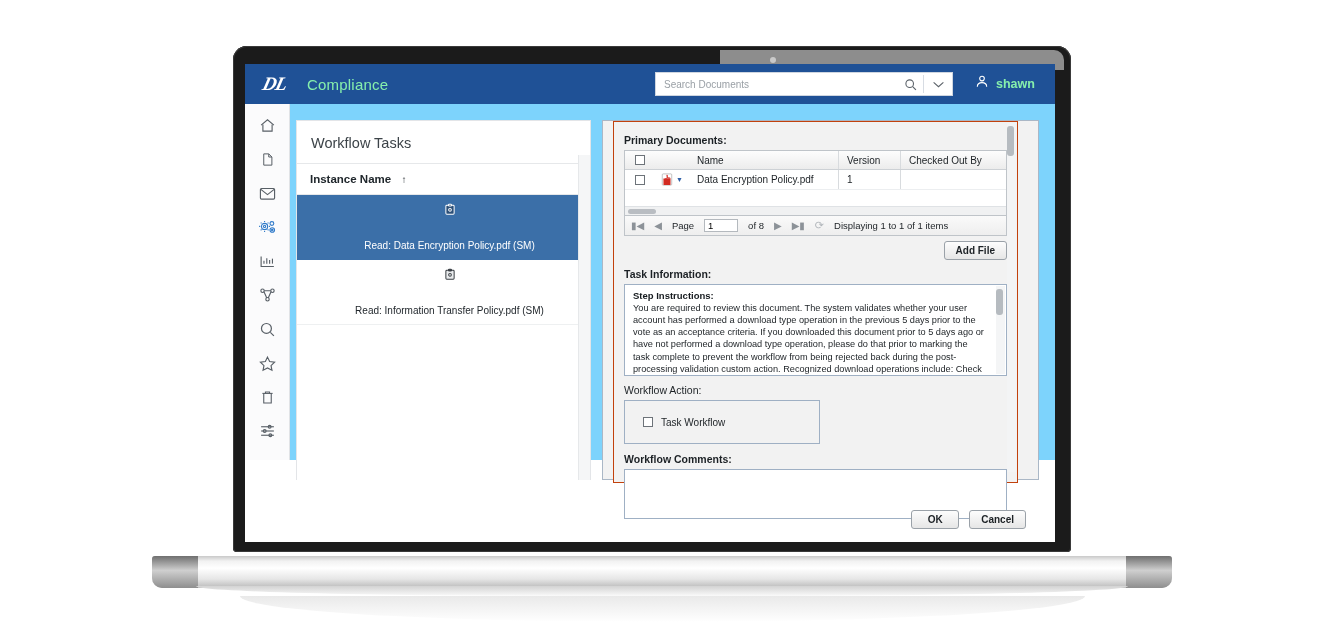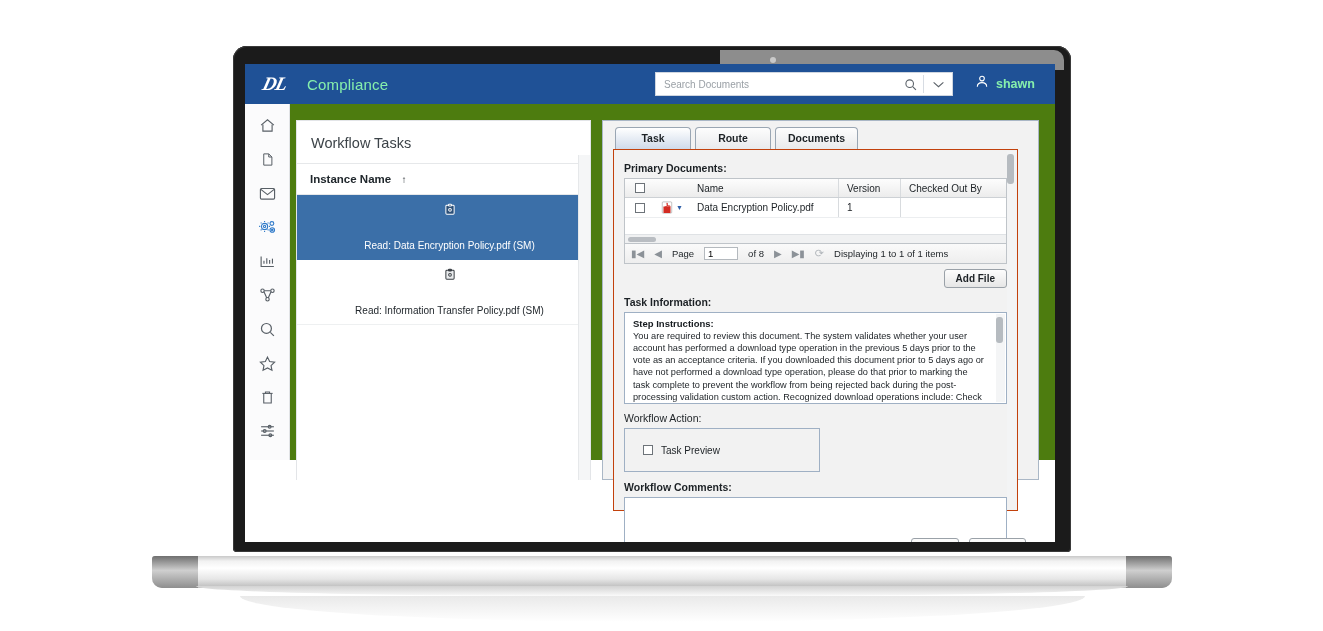--- a/index.html
+++ b/index.html
@@ -96,21 +96,21 @@
   }
   .search-input::placeholder{ color:#9aa0a6; }
   .search-icon{ width:26px; display:flex; align-items:center; justify-content:center; }
   .search-divider{ width:1px; height:18px; background:#d7dce3; }
   .search-caret{ width:28px; display:flex; align-items:center; justify-content:center; }
 
   .userbox{ position:absolute; left:730px; top:10px; display:flex; align-items:center; gap:7px; }
   .username{ color:#86efac; font-size:12.5px; font-weight:bold; }
 
   
-  .appbody{ display:flex; height:356px; background:#4d7c0f; }
+  .appbody{ display:flex; height:356px; background:#7dd3fc; }
 
   .railwrap{ width:45px; background:#fbfbfc; border-right:1px solid #e1e3e6; }
   .rail{ display:flex; flex-direction:column; align-items:center; padding-top:6px; }
   .rail-item{
     width:45px; height:34px; display:flex; align-items:center; justify-content:center;
     color:#585f66;
   }
   .rail-item.active{ color:#2f7ac9; }
 
   .content{ flex:1; position:relative; }
@@ -406,31 +406,20 @@
                 </svg>
               </span>
               <span>Read: Information Transfer Policy.pdf (SM)</span>
             </div>
 
             <div class="tasklist-scroll"></div>
           </div>
 
           <div class="detail-panel">
 
-            <div class="tabs">
-              <div class="tab active">
-                <span>Task</span>
-              </div>
-              <div class="tab">
-                <span>Route</span>
-              </div>
-              <div class="tab">
-                <span>Documents</span>
-              </div>
-            </div>
 
             <div class="panel-inner">
 
               <div class="section-label">Primary Documents:</div>
 
               <div class="grid-box">
                 <div class="grid-head">
                   <span class="c-chk">
                     <span class="chk"></span>
                   </span>
@@ -491,21 +480,21 @@
                 <div class="step-body">You are required to review this document. The system validates whether your user account has performed a download type operation in the previous 5 days prior to the vote as an acceptance criteria. If you downloaded this document prior to 5 days ago or have not performed a download type operation, please do that prior to marking the task complete to prevent the workflow from being rejected back during the post-processing validation custom action. Recognized download operations include: Check Out, Get Version, View Document, Print Document, Preview File, and Download Transmittal.</div>
                 <div class="ti-vscroll">
                   <span class="ti-vthumb"></span>
                 </div>
               </div>
 
               <div class="section-label" style="margin-top:8px;font-weight:normal;">Workflow Action:</div>
 
               <div class="wf-action-box">
                 <span class="chk"></span>
-                <span class="chk-lbl">Task Preview</span>
+                <span class="chk-lbl">Task Workflow</span>
               </div>
 
               <div class="section-label" style="margin-top:9px;">Workflow Comments:</div>
 
               <div class="comments-box"></div>
             </div>
 
             <div class="footer-wrap">
               <div class="footer-btns">
                 <button class="btn" style="min-width:48px;">OK</button>

